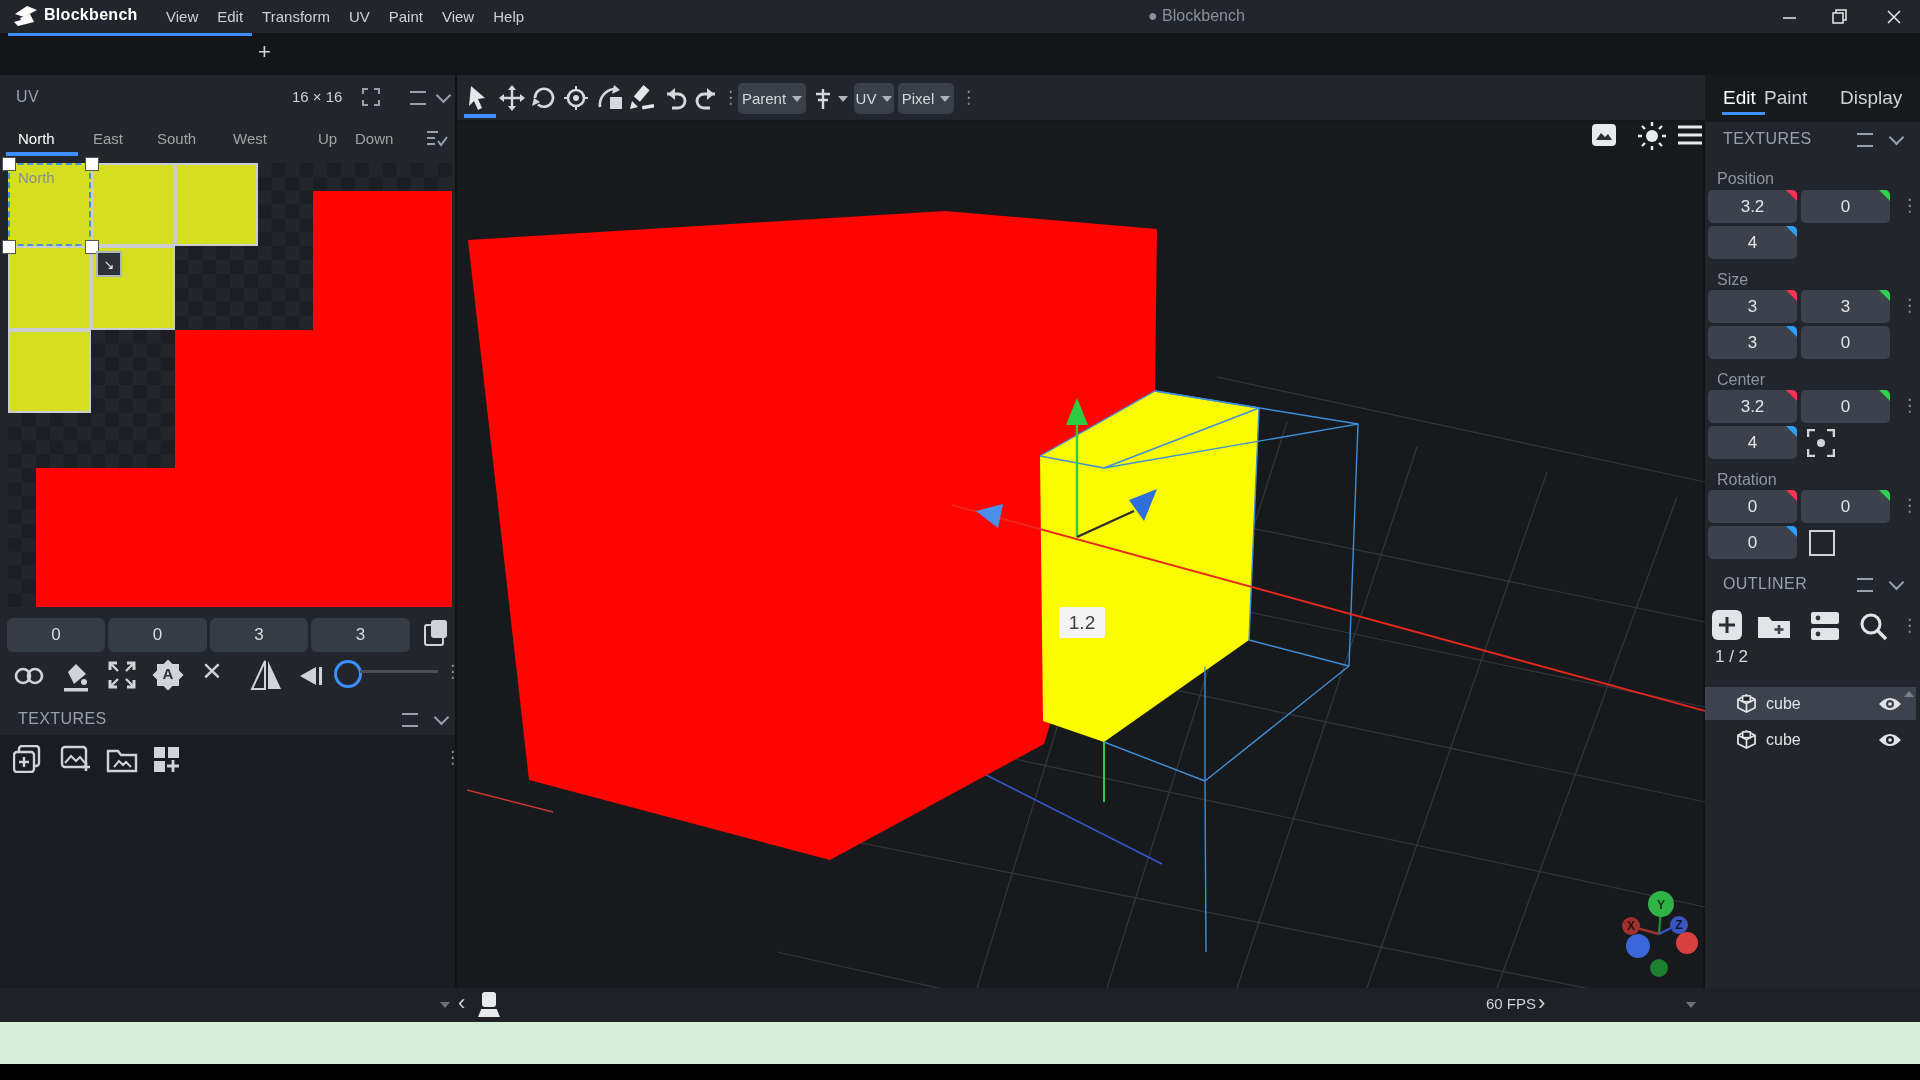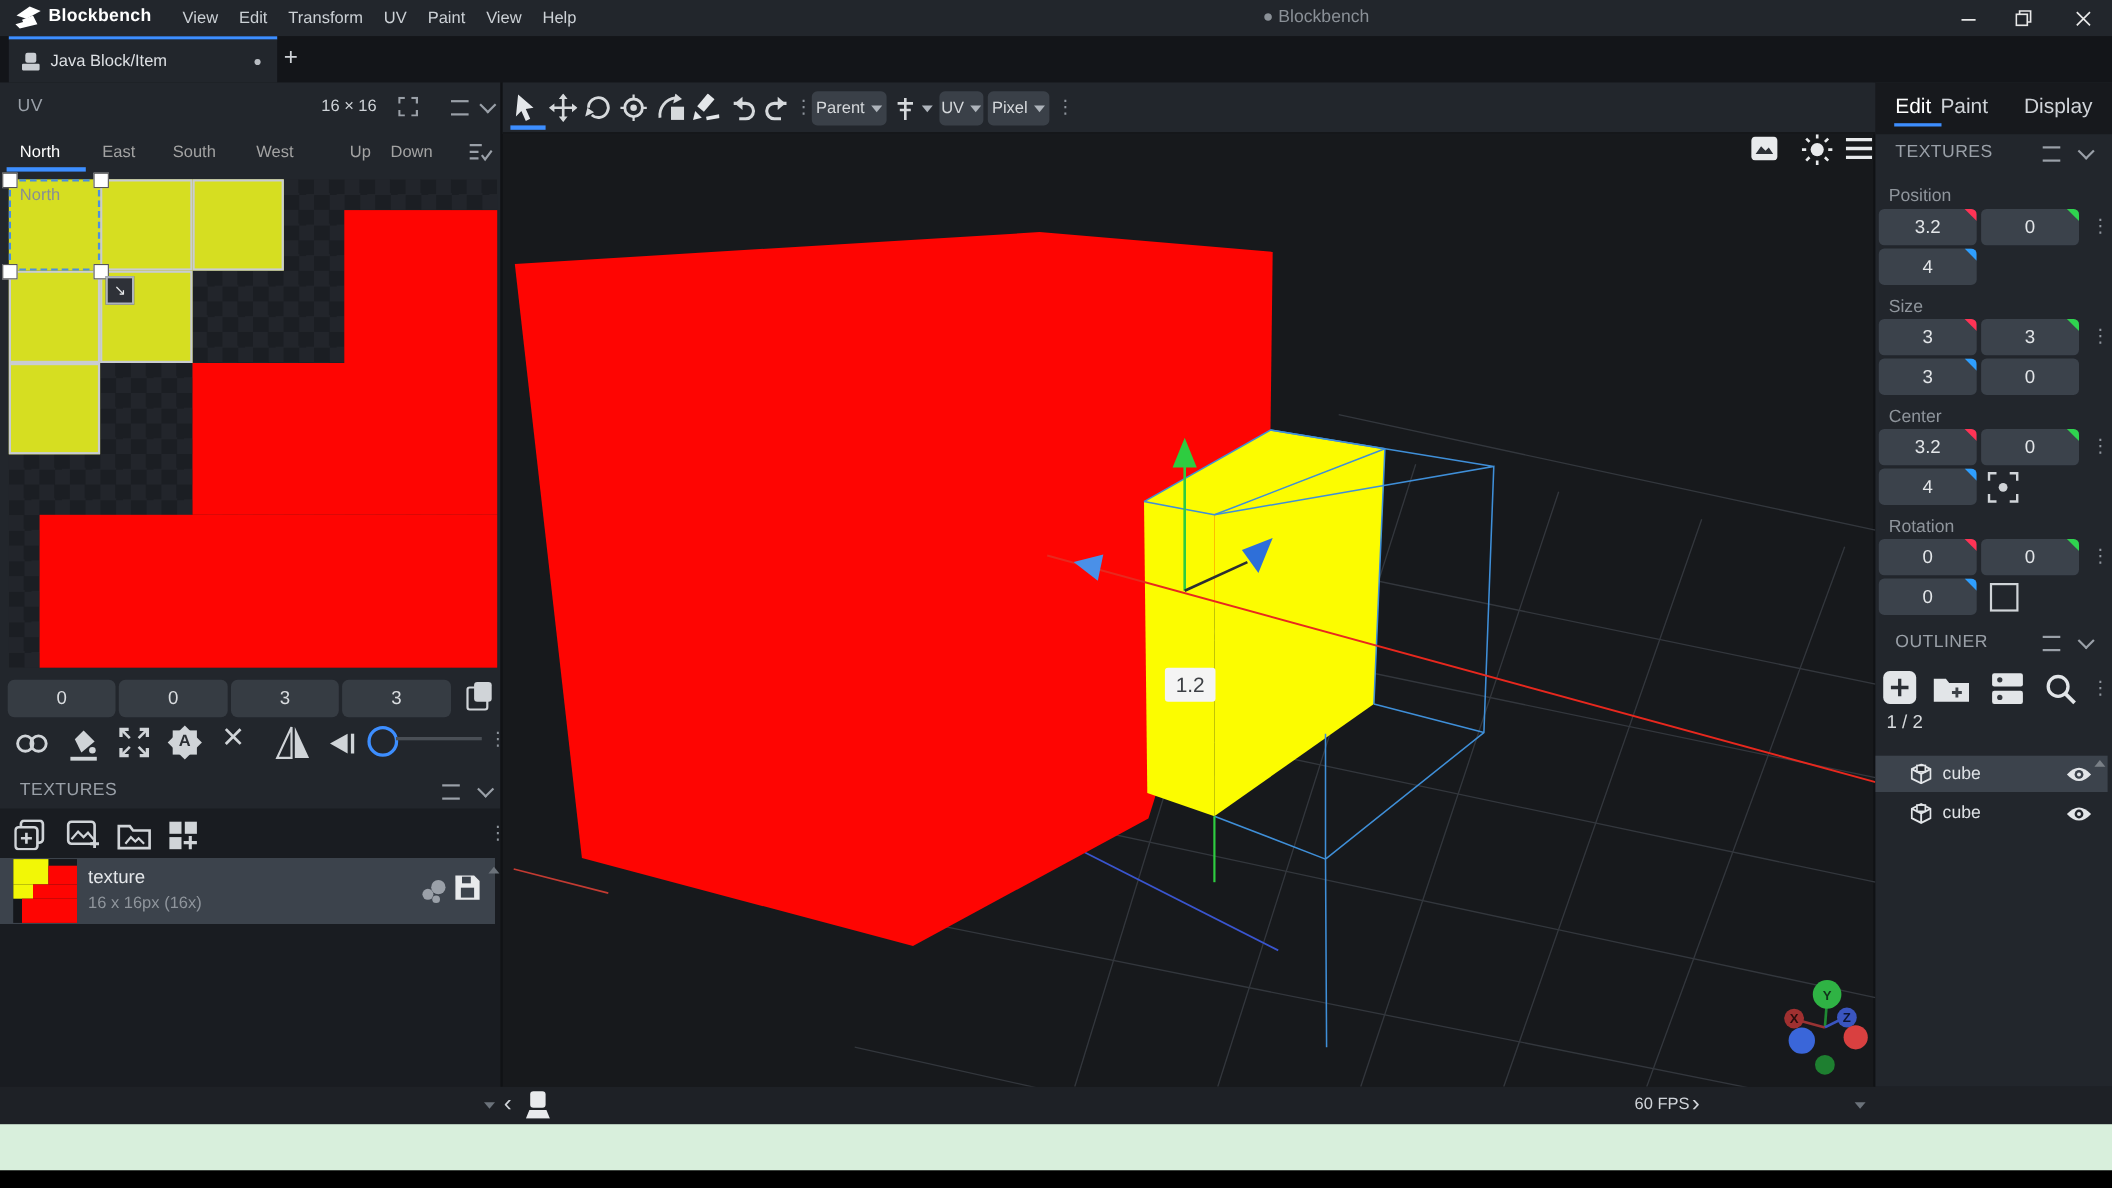--- a/index.html
+++ b/index.html
@@ -98,25 +98,20 @@
     </div>
     <div class="abs winbtn" style="left:1872px">
       <svg width="14" height="14">
           <path d="M1,1 L13,13 M13,1 L1,13" stroke="#e8e8e8" stroke-width="1.5"></path>
         </svg>
     </div>
   </div>
 
   <div class="abs" id="tabstrip">
     <div class="abs" id="tabaccent"></div>
-    <div class="abs" id="activetab">
-      <span class="bust"></span>
-      <span>Java Block/Item</span>
-      <span style="position:absolute;right:14px;color:#b8bcc2;font-size:13px">●</span>
-    </div>
     <div class="abs" id="plustab">+</div>
   </div>
 
   <div class="abs" id="leftpanel">
 
     <div class="abs phead" style="left:16px;top:13px">UV</div>
     <div class="abs" style="left:292px;top:13px;color:#cfd3d8;font-size:15px">16 × 16</div>
     <svg class="abs" style="left:362px;top:13px" width="18" height="18">
       <path d="M1,6 V1 H6 M12,1 H17 V6 M17,12 V17 H12 M6,17 H1 V12" fill="none" stroke="#9aa0a8" stroke-width="2"></path>
     </svg>
@@ -224,42 +219,20 @@
         <path d="M8,22 l5,-6 4,4 3,-3 5,5" fill="none" stroke="#d0d4d8" stroke-width="2"></path>
       </svg>
       <svg class="abs" style="left:152px;top:10px" width="30" height="28">
         <rect x="2" y="2" width="11" height="11" fill="#d0d4d8"></rect>
           <rect x="16" y="2" width="11" height="11" fill="#d0d4d8"></rect>
         <rect x="2" y="16" width="11" height="11" fill="#d0d4d8"></rect>
         <path d="M21,15 v12 M15,21 h12" stroke="#d0d4d8" stroke-width="2.8"></path>
       </svg>
       <div class="abs kebab" style="left:444px;top:14px">⋮</div>
 
-      <div class="abs" id="texitem">
-        <div class="thumb">
-          <div style="left:0;top:0;width:32px;height:23px;background:#f2f706"></div>
-          <div style="left:0;top:23px;width:18px;height:13px;background:#f2f706"></div>
-          <div style="left:32px;top:6px;width:26px;height:17px;background:#fe0502"></div>
-          <div style="left:18px;top:23px;width:40px;height:13px;background:#fe0502"></div>
-          <div style="left:8px;top:36px;width:50px;height:22px;background:#fe0502"></div>
-        </div>
-        <div class="abs" style="left:80px;top:8px;color:#e4e7ea;font-size:17px">texture</div>
-        <div class="abs" style="left:80px;top:32px;color:#8f959c;font-size:15px">16 x 16px (16x)</div>
-        <div class="abs" style="left:384px;top:20px">
-          <div class="abs" style="width:10px;height:10px;border-radius:50%;background:#9aa0a8;left:0;top:8px"></div>
-          <div class="abs" style="width:13px;height:13px;border-radius:50%;background:#9aa0a8;left:8px;top:0"></div>
-          <div class="abs" style="width:7px;height:7px;border-radius:50%;background:#9aa0a8;left:9px;top:14px"></div>
-        </div>
-        <svg class="abs" style="left:412px;top:14px" width="26" height="26">
-          <path d="M2,2 h17 l5,5 v17 h-22 z" fill="#e8eaec"></path>
-          <rect x="7" y="13" width="12" height="9" fill="#3c434c"></rect>
-            <rect x="8" y="3" width="8" height="6" fill="#3c434c"></rect>
-        </svg>
-        <div class="abs tinytri" style="left:444px;top:8px;transform:rotate(180deg)"></div>
-      </div>
     </div>
   </div>
 
   <div class="abs" id="viewport">
     <div class="abs" id="vtoolbar">
       <div class="toolico" style="left:8px">
         <svg width="24" height="26">
             <polygon points="5,1 19,13 12,14 16,23 12,25 8,16 3,21" fill="#e4e7ea"></polygon>
           </svg>
       </div>

